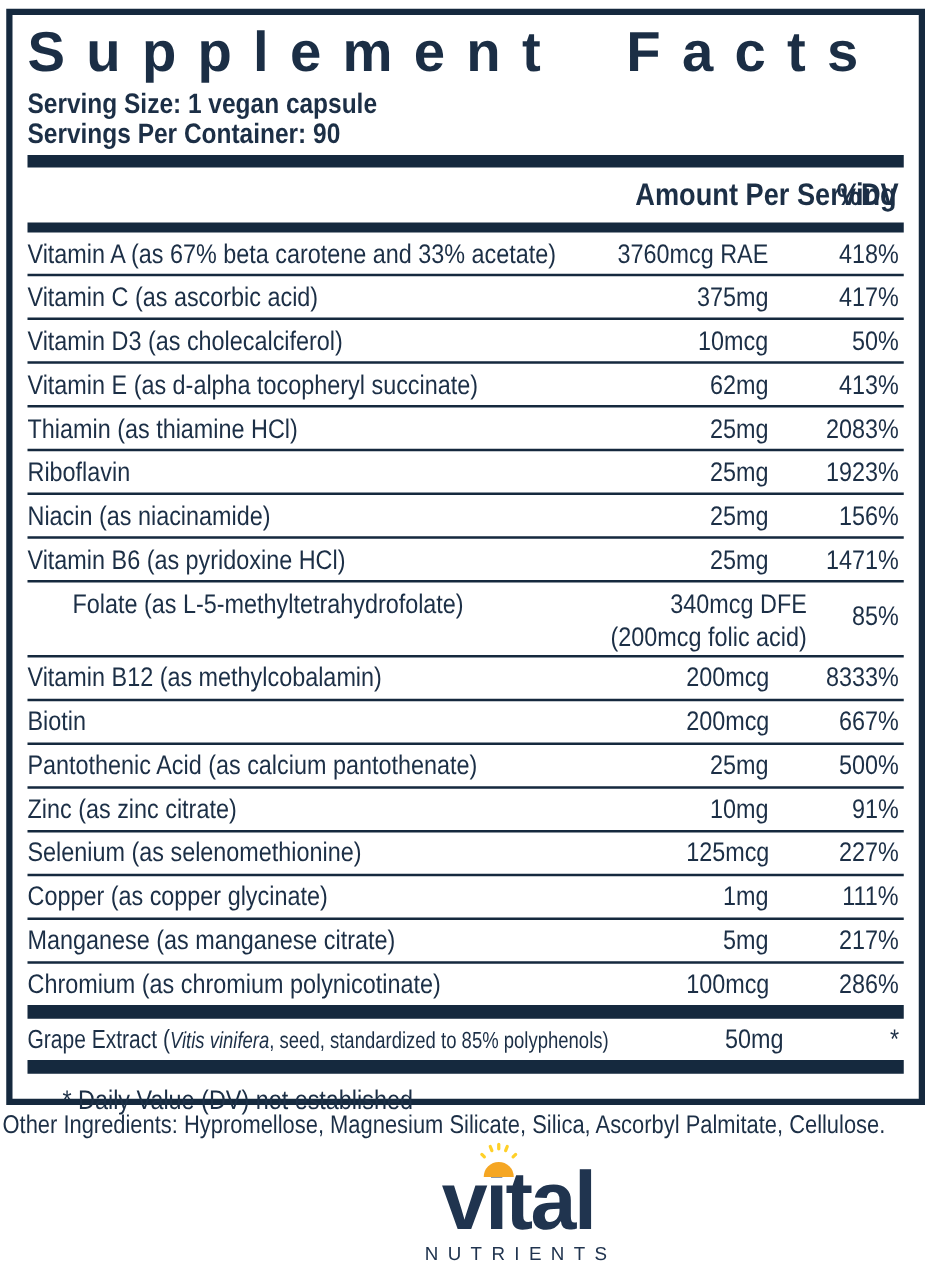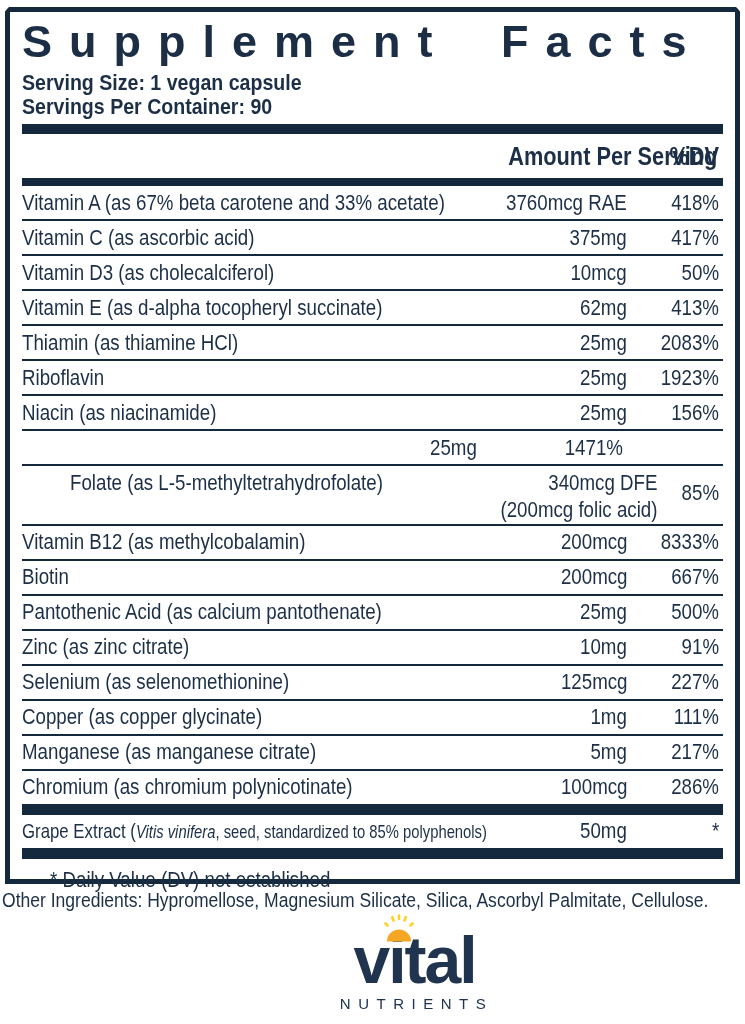--- a/index.html
+++ b/index.html
@@ -1,18 +1,18 @@
 <!DOCTYPE html>
 <html><head>
 <meta charset="utf-8">
 <style>
   html,body{margin:0;padding:0;background:#fff;}
   .canvas{
     position:relative;width:745px;height:1024px;background:#fff;overflow:hidden;
-    font-family:"Liberation Sans",sans-serif;color:#1c2f46;border-radius:27px;
+    font-family:"Liberation Sans",sans-serif;color:#1c2f46;
   }
   
   .facts-box{
     position:absolute;left:5px;top:7px;width:735px;height:877px;
     border:5px solid #15293e;box-sizing:border-box;padding:2px 12px 0 12px;
   }
   .title{
     font-weight:bold;font-size:45px;line-height:1.15;color:#1b2e45;
     letter-spacing:17px;word-spacing:22px;white-space:nowrap;margin:2px 0 3px 0;
   }
@@ -21,21 +21,21 @@
   .cx.r{transform-origin:right center;}
   .bar{background:#15293e;height:10px;margin-top:6px;}
   .bar.sm{height:8px;margin-top:0;}
   .bar.md{height:11px;margin-top:0;}
   
   .grid{display:grid;grid-template-columns:1fr 150px 96px;align-items:center;}
   .col-headers{font-weight:bold;font-size:25px;padding:8px 0 7px 0;}
   .cell{min-width:0;}
   .cell.amt,.cell.dv{text-align:right;}
   .cell.dv{padding-right:4px;}
-  .rows .row{min-height:31px;border-bottom:2px solid #15293e;font-size:21.5px;line-height:1.22;padding:1px 0;}
+  .rows .row{min-height:31px;border-bottom:2px solid #15293e;font-size:21.5px;line-height:1.22;padding:1px 0;gap:12px;}
   .rows .row:last-child{border-bottom:none;}
   .amount-note{font-size:21.5px;}
   .gname .cx{font-size:21px;transform:scaleX(0.80);}
   .gname .paren{font-size:18.5px;}
   .grape-row{min-height:33px;font-size:21.5px;}
   .footnote-row{font-size:21.5px;min-height:44px;display:flex;align-items:center;margin-left:28px;}
   
   .other-ingredients{
     position:absolute;left:2px;top:888px;width:745px;font-size:20.5px;color:#1c2f46;
   }
@@ -108,20 +108,21 @@
         <span class="cell name"><span class="cx">Riboflavin</span></span>
         <span class="cell amt"><span class="cx r">25mg</span></span>
         <span class="cell dv"><span class="cx r">1923%</span></span>
       </div>
       <div class="grid row">
         <span class="cell name"><span class="cx">Niacin (as niacinamide)</span></span>
         <span class="cell amt"><span class="cx r">25mg</span></span>
         <span class="cell dv"><span class="cx r">156%</span></span>
       </div>
       <div class="grid row">
+        <span class="cell name"><span class="cx">Vitamin B6 (as pyridoxine HCl)</span></span>
         <span class="cell amt"><span class="cx r">25mg</span></span>
         <span class="cell dv"><span class="cx r">1471%</span></span>
       </div>
       <div class="grid row" style="align-items:start;">
         <span class="cell name" style="padding-top:3px;text-align:center;"><span class="cx">Folate (as L-5-methyltetrahydrofolate)</span></span>
         <span class="cell amt" style="padding-top:3px;">
           <div class="cx r" style="display:inline-block;">
             <div>340mcg DFE</div>
             <div class="amount-note">(200mcg folic acid)</div>
           </div>

